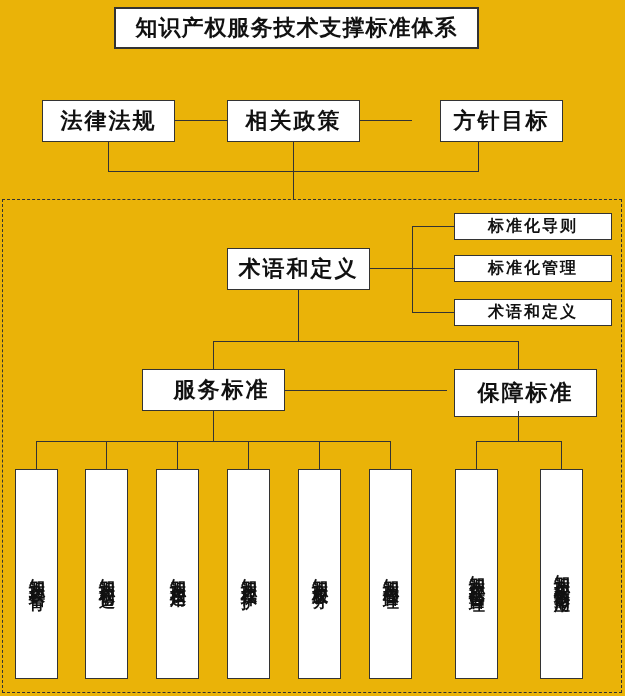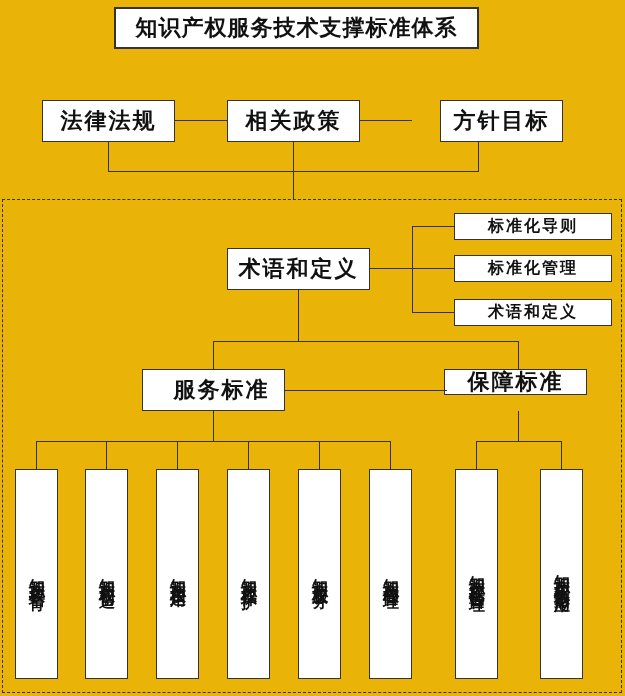--- a/index.html
+++ b/index.html
@@ -109,21 +109,21 @@
   </div>
 
   <div class="vline" style="left:298px; top:290px; height:51px;"></div>
   <div class="hline" style="left:213px; top:341px; width:306px;"></div>
   <div class="vline" style="left:213px; top:341px; height:28px;"></div>
   <div class="vline" style="left:518px; top:341px; height:28px;"></div>
 
   <div class="node h-node" style="left:142px; top:369px; width:143px; height:42px;padding-left:16px;">
     <span>服务标准</span>
   </div>
-  <div class="node h-node" style="left:444px; top:369px; width:143px; height:26px;">
+  <div class="node h-node" style="left:454px; top:369px; width:143px; height:48px;">
     <span>保障标准</span>
   </div>
   <div class="hline" style="left:285px; top:390px; width:162px;"></div>
 
   <div class="vline" style="left:213px; top:411px; height:30px;"></div>
   <div class="vline" style="left:518px; top:411px; height:30px;"></div>
   <div class="hline" style="left:36px; top:441px; width:355px;"></div>
   <div class="hline" style="left:476px; top:441px; width:86px;"></div>
   <div class="vline" style="left:36px; top:441px; height:28px;"></div>
   <div class="vline" style="left:106px; top:441px; height:28px;"></div>

